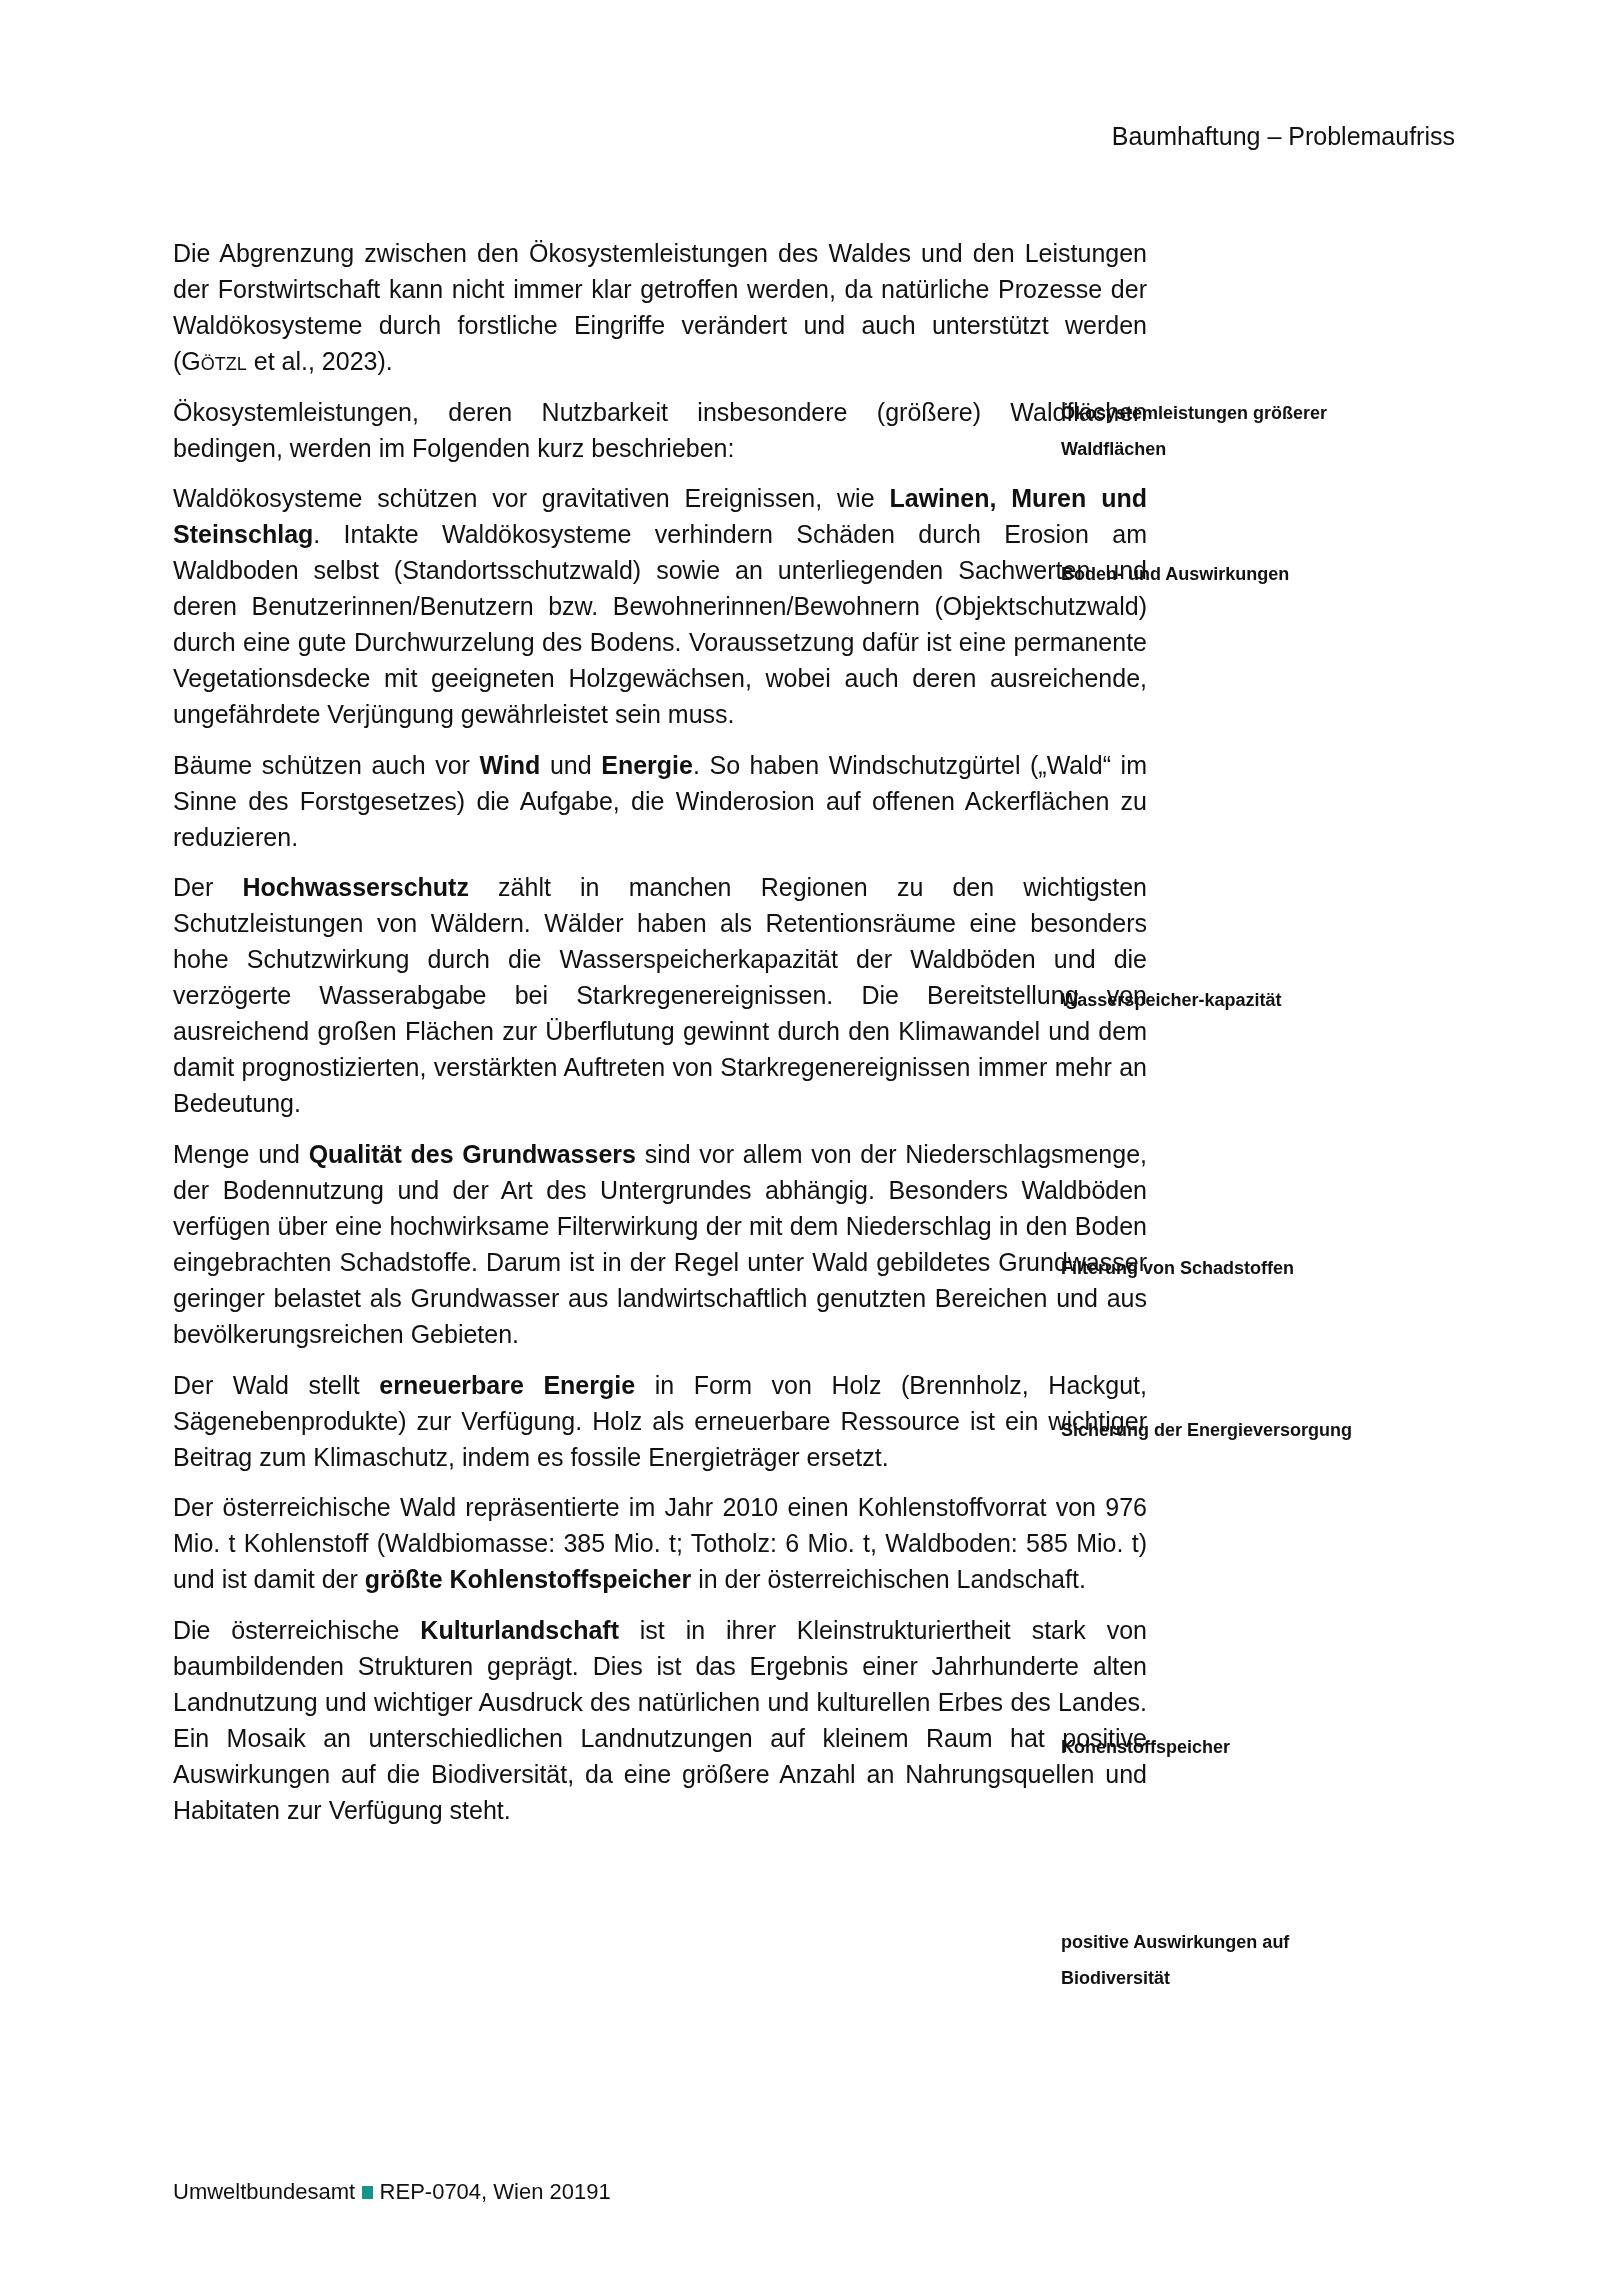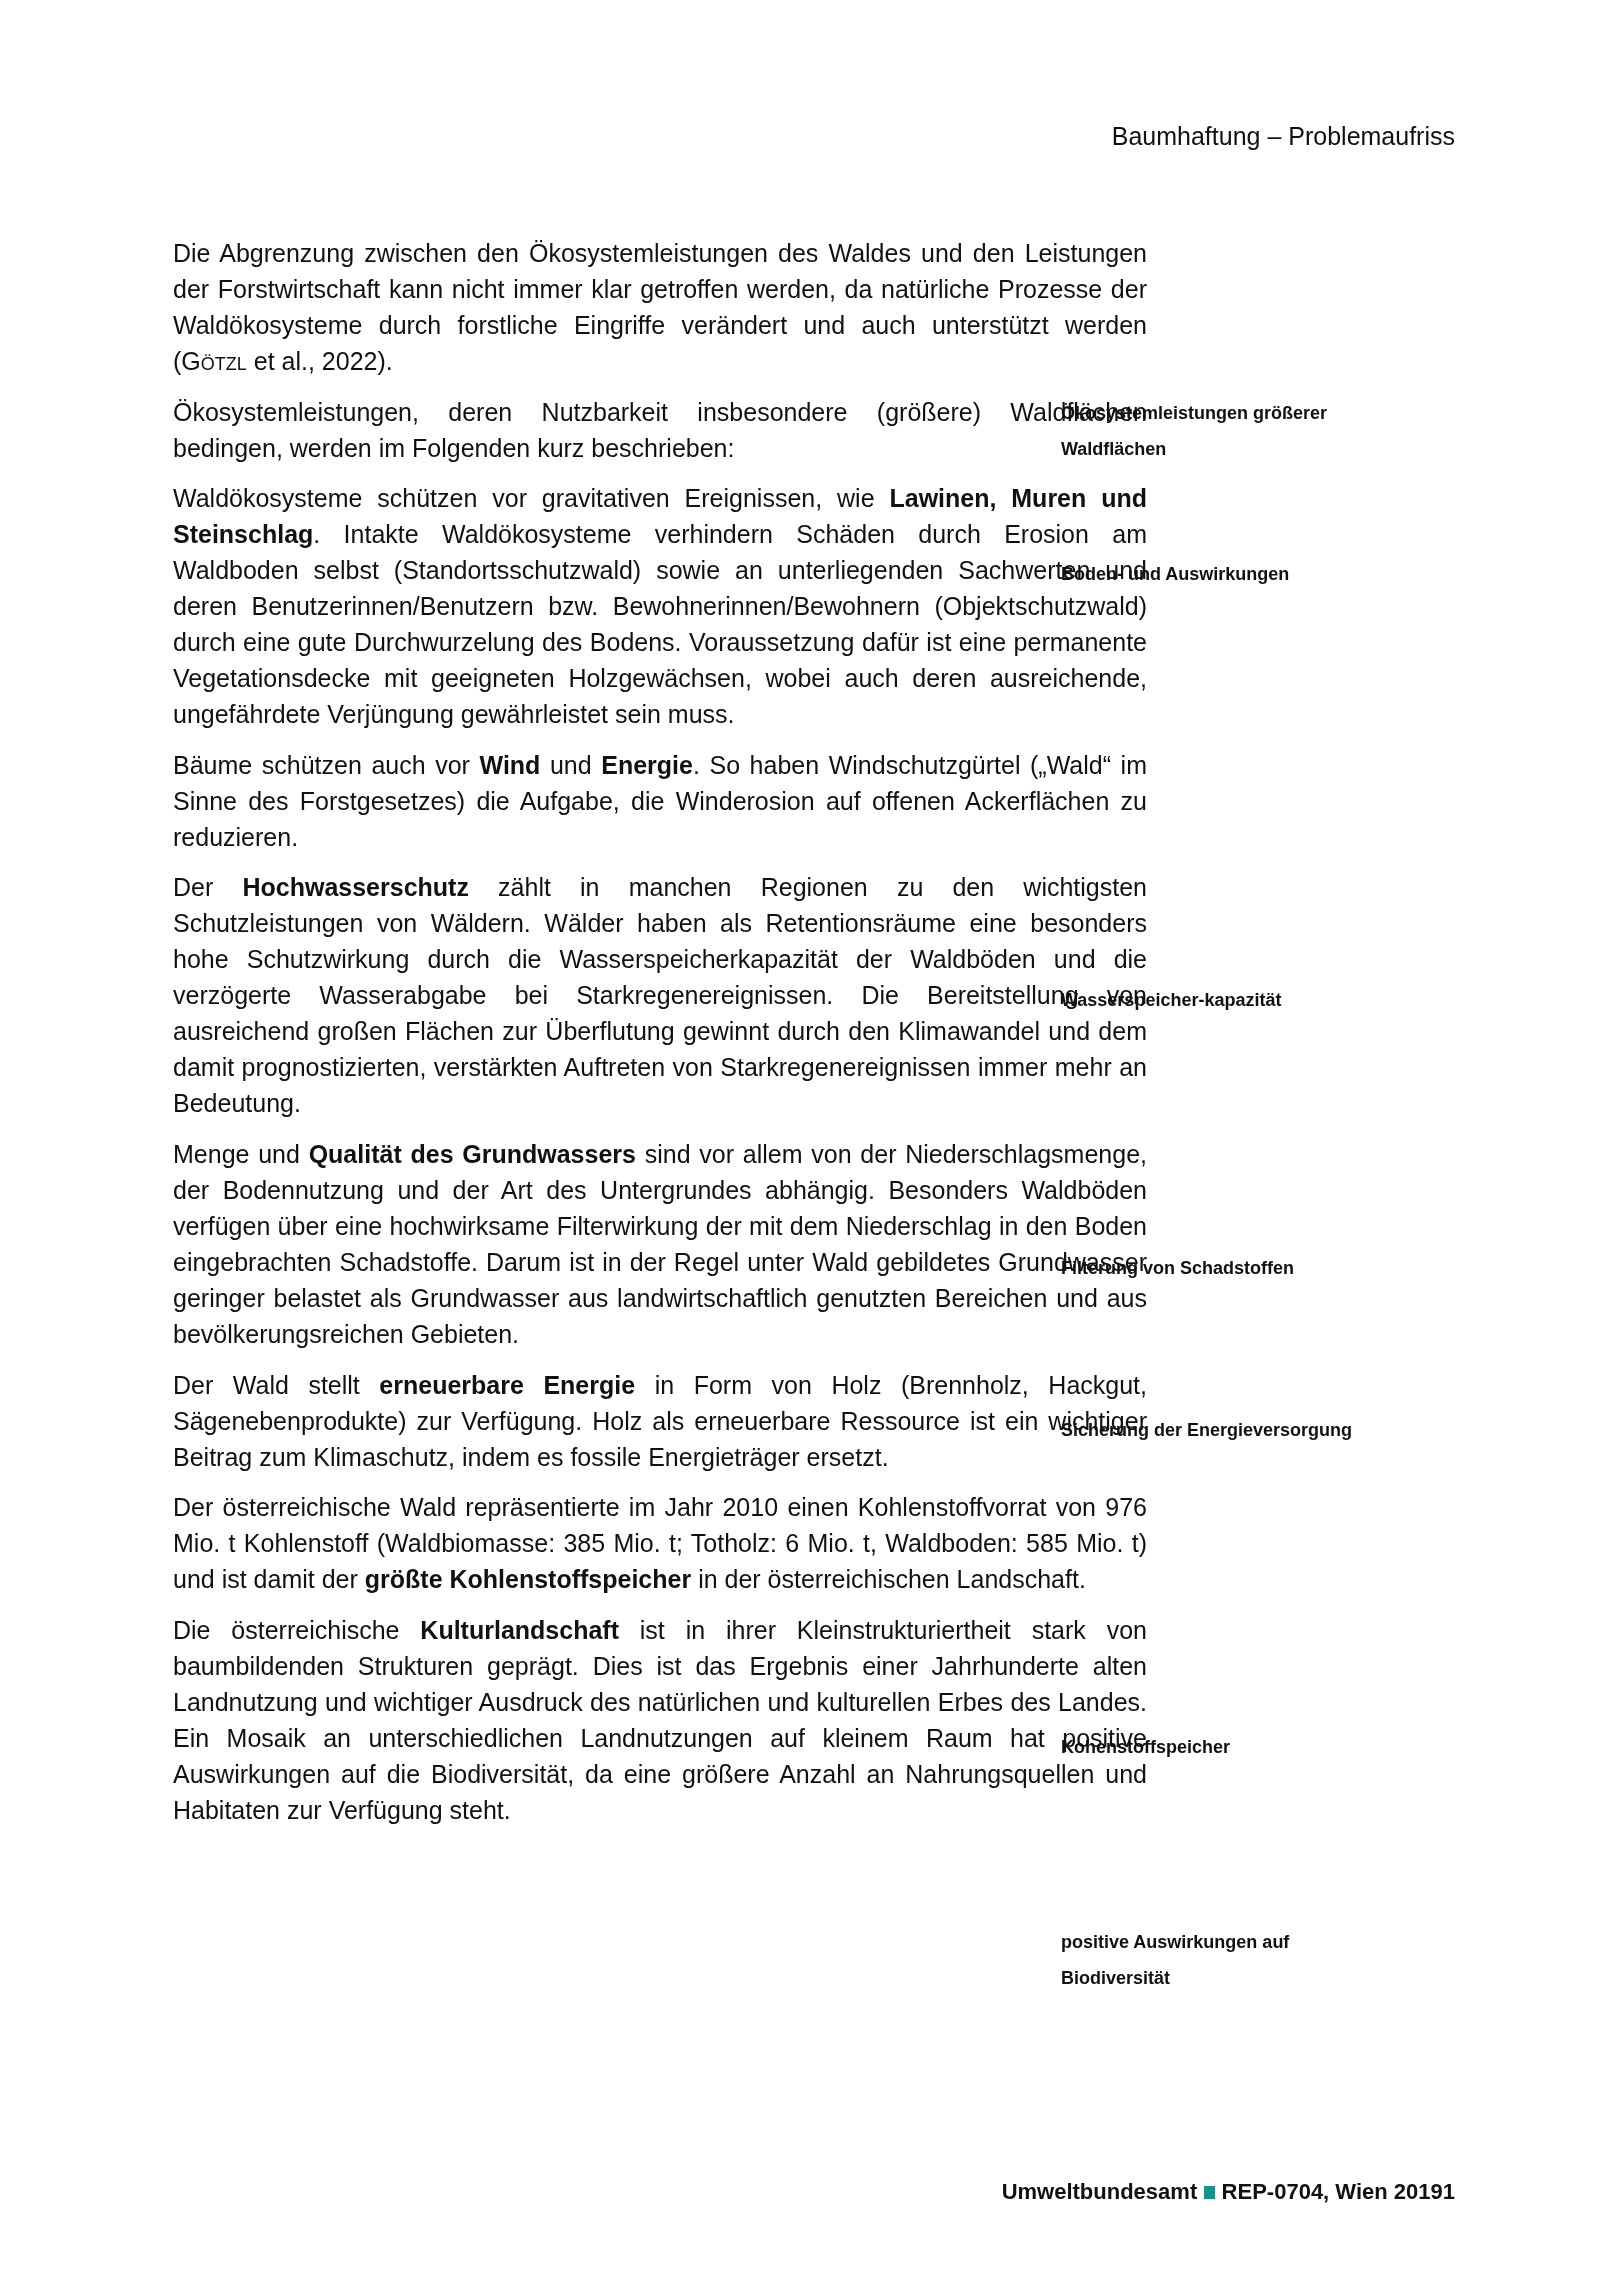--- a/index.html
+++ b/index.html
@@ -20,32 +20,32 @@
   }
   .para b { font-weight: bold; }
   .sc { font-variant: small-caps; }
   .margin-note {
     position: absolute; left: 1061px; width: 325px;
     font-size: 18px; line-height: 36px; font-weight: bold; 
     color: #111;
   }
   .footer {
     position: absolute; top: 2179px; left: 173px; right: 168px;
-    font-size: 22px; display: flex; justify-content: flex-end; align-items: center; font-weight: bold;
+    font-size: 22px; display: flex; justify-content: flex-start; align-items: center;
   }
   .footer-left { display: flex; align-items: center; }
   .sq { display: inline-block; width: 11.4px; height: 13px; background: #13958a; margin: 0 6.5px; }
 </style>
 </head>
 <body>
 
 <div class="running-header">Baumhaftung – Problemaufriss</div>
 
 <div class="main">
-  <p class="para"><span>Die Abgrenzung zwischen den Ökosystemleistungen des Waldes und den Leistungen der Forstwirtschaft kann nicht immer klar getroffen werden, da natürliche Prozesse der Waldökosysteme durch forstliche Eingriffe verändert und auch unterstützt werden (</span><span class="sc">Götzl</span><span> et al., 2022).</span></p>
+  <p class="para"><span>Die Abgrenzung zwischen den Ökosystemleistungen des Waldes und den Leistungen der Forstwirtschaft kann nicht immer klar getroffen werden, da natürliche Prozesse der Waldökosysteme durch forstliche Eingriffe verändert und auch unterstützt werden (</span><span class="sc">Götzl</span><span> et al., 2023).</span></p>
   <p class="para"><span>Ökosystemleistungen, deren Nutzbarkeit insbesondere (größere) Waldflächen bedingen, werden im Folgenden kurz beschrieben:</span></p>
   <p class="para"><span>Waldökosysteme schützen vor gravitativen Ereignissen, wie </span><b>Lawinen, Muren und Steinschlag</b><span>. Intakte Waldökosysteme verhindern Schäden durch Erosion am Waldboden selbst (Standortsschutzwald) sowie an unterliegenden Sachwerten und deren Benutzerinnen/Benutzern bzw. Bewohnerinnen/Bewohnern (Objektschutzwald) durch eine gute Durchwurzelung des Bodens. Voraussetzung dafür ist eine permanente Vegetationsdecke mit geeigneten Holzgewächsen, wobei auch deren ausreichende, ungefährdete Verjüngung gewährleistet sein muss.</span></p>
   <p class="para"><span>Bäume schützen auch vor </span><b>Wind</b><span> und </span><b>Energie</b><span>. So haben Windschutzgürtel („Wald“ im Sinne des Forstgesetzes) die Aufgabe, die Winderosion auf offenen Ackerflächen zu reduzieren.</span></p>
   <p class="para"><span>Der </span><b>Hochwasserschutz</b><span> zählt in manchen Regionen zu den wichtigsten Schutzleistungen von Wäldern. Wälder haben als Retentionsräume eine besonders hohe Schutzwirkung durch die Wasserspeicherkapazität der Waldböden und die verzögerte Wasserabgabe bei Starkregenereignissen. Die Bereitstellung von ausreichend großen Flächen zur Überflutung gewinnt durch den Klimawandel und dem damit prognostizierten, verstärkten Auftreten von Starkregenereignissen immer mehr an Bedeutung.</span></p>
   <p class="para"><span>Menge und </span><b>Qualität des Grundwassers</b><span> sind vor allem von der Niederschlagsmenge, der Bodennutzung und der Art des Untergrundes abhängig. Besonders Waldböden verfügen über eine hochwirksame Filterwirkung der mit dem Niederschlag in den Boden eingebrachten Schadstoffe. Darum ist in der Regel unter Wald gebildetes Grundwasser geringer belastet als Grundwasser aus landwirtschaftlich genutzten Bereichen und aus bevölkerungsreichen Gebieten.</span></p>
   <p class="para"><span>Der Wald stellt </span><b>erneuerbare Energie</b><span> in Form von Holz (Brennholz, Hackgut, Sägenebenprodukte) zur Verfügung. Holz als erneuerbare Ressource ist ein wichtiger Beitrag zum Klimaschutz, indem es fossile Energieträger ersetzt.</span></p>
   <p class="para"><span>Der österreichische Wald repräsentierte im Jahr 2010 einen Kohlenstoffvorrat von 976 Mio. t Kohlenstoff (Waldbiomasse: 385 Mio. t; Totholz: 6 Mio. t, Waldboden: 585 Mio. t) und ist damit der </span><b>größte Kohlenstoffspeicher</b><span> in der österreichischen Landschaft.</span></p>
   <p class="para"><span>Die österreichische </span><b>Kulturlandschaft</b><span> ist in ihrer Kleinstrukturiertheit stark von baumbildenden Strukturen geprägt. Dies ist das Ergebnis einer Jahrhunderte alten Landnutzung und wichtiger Ausdruck des natürlichen und kulturellen Erbes des Landes. Ein Mosaik an unterschiedlichen Landnutzungen auf kleinem Raum hat positive Auswirkungen auf die Biodiversität, da eine größere Anzahl an Nahrungsquellen und Habitaten zur Verfügung steht.</span></p>
 </div>
 

